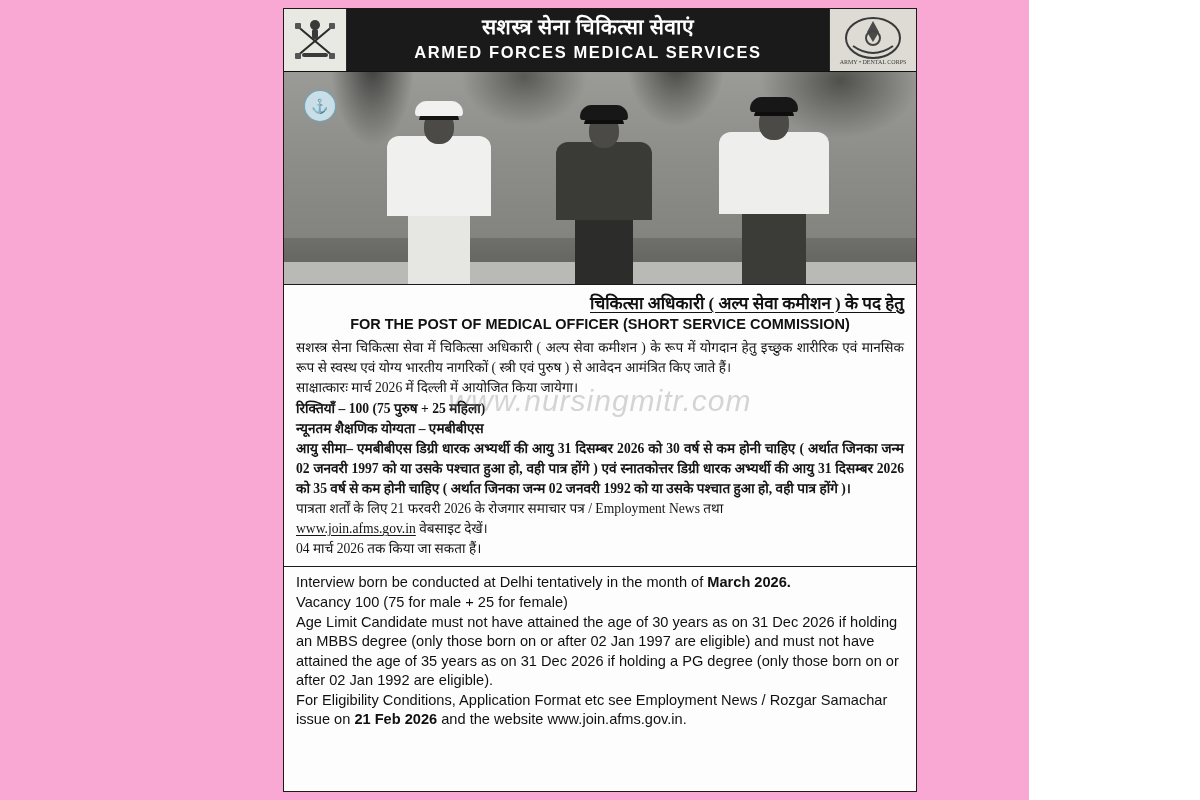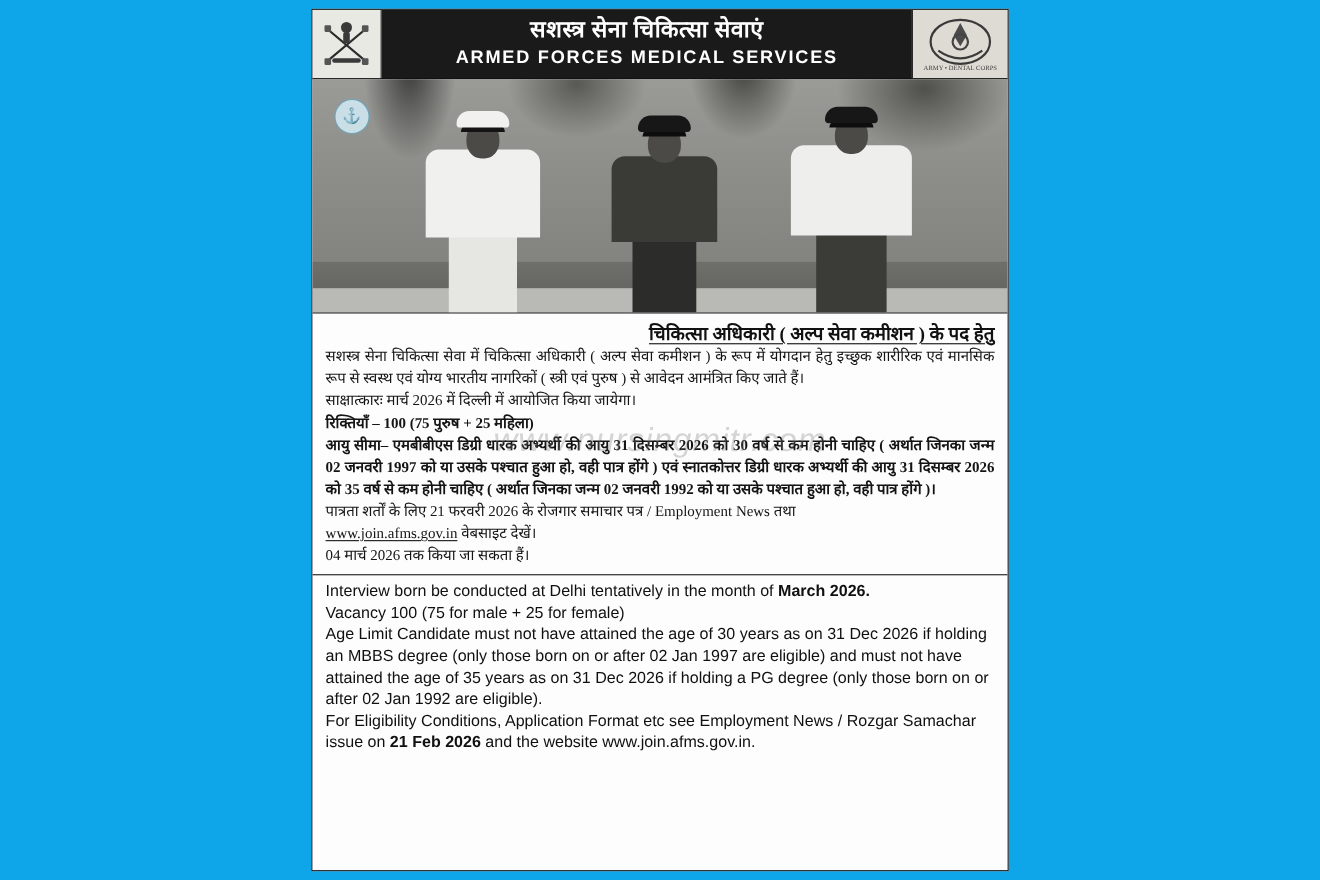--- a/index.html
+++ b/index.html
@@ -7,23 +7,23 @@
     padding: 0;
     background: #ffffff;
     width: 1200px;
     height: 800px;
     overflow: hidden;
     font-family: "Liberation Sans", sans-serif;
   }
 
   #page {
     position: relative;
-    width: 1200px;
+    width: 1029px;
     height: 800px;
-    background: #0ea5e9;
+    background: #f9a8d4;
   }
 
   
   .advert {
     position: absolute;
     left: 283px;
     top: 8px;
     width: 634px;
     height: 784px;
     background: #fdfdfd;
@@ -295,28 +295,30 @@
         <div class="of-body" style="bottom:70px; width:110px; height:82px; background:#eeeeec;"></div>
         <div class="of-head" style="bottom:144px;"></div>
         <div class="of-cap" style="bottom:172px;"></div>
       </div>
 
       <div class="watermark-badge">⚓</div>
     </div>
 
     <div class="body-pad">
       <div class="title-hi">चिकित्सा अधिकारी ( अल्प सेवा कमीशन ) के पद हेतु</div>
+      <div class="title-en">FOR THE POST OF MEDICAL OFFICER (SHORT SERVICE COMMISSION)</div>
 
       <div class="hi">सशस्त्र सेना चिकित्सा सेवा में चिकित्सा अधिकारी ( अल्प सेवा कमीशन ) के रूप में योगदान हेतु इच्छुक शारीरिक एवं मानसिक रूप से स्वस्थ एवं योग्य भारतीय नागरिकों ( स्त्री एवं पुरुष ) से आवेदन आमंत्रित किए जाते हैं।</div>
 
       <div class="hi">
         <span class="bold">साक्षात्कारः मार्च 2026 में दिल्ली में आयोजित किया जायेगा।</span>
       </div>
 
       <div class="hi b">रिक्तियाँ – 100 (75 पुरुष + 25 महिला)</div>
+      <div class="hi b">न्यूनतम शैक्षणिक योग्यता – एमबीबीएस</div>
       <div class="hi b" style="text-align:justify;">आयु सीमा– एमबीबीएस डिग्री धारक अभ्यर्थी की आयु 31 दिसम्बर 2026 को 30 वर्ष से कम होनी चाहिए ( अर्थात जिनका जन्म 02 जनवरी 1997 को या उसके पश्चात हुआ हो, वही पात्र होंगे ) एवं स्नातकोत्तर डिग्री धारक अभ्यर्थी की आयु 31 दिसम्बर 2026 को 35 वर्ष से कम होनी चाहिए ( अर्थात जिनका जन्म 02 जनवरी 1992 को या उसके पश्चात हुआ हो, वही पात्र होंगे )।</div>
 
       <div class="hi">
         <span>पात्रता शर्तों के लिए 21 फरवरी 2026 के रोजगार समाचार पत्र / Employment News तथा</span>
       </div>
       <div class="hi">
         <span class="u">www.join.afms.gov.in</span>
         <span>वेबसाइट देखें।</span>
       </div>
 

